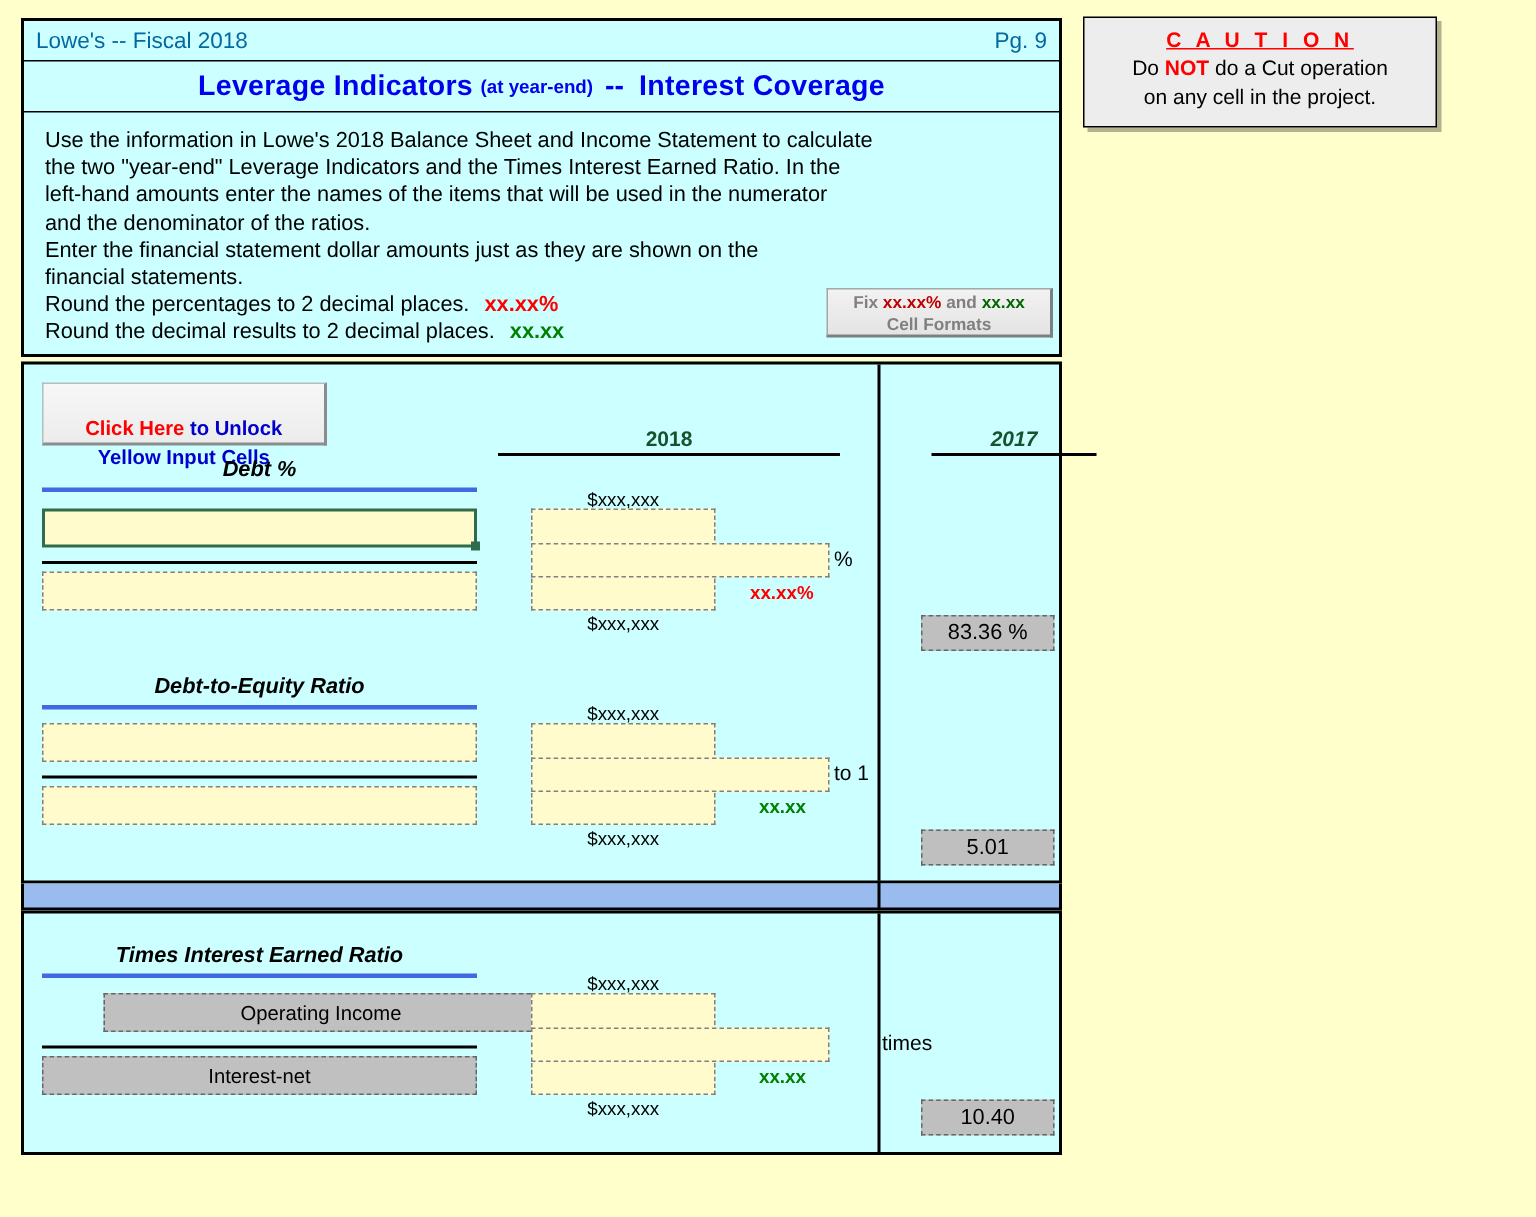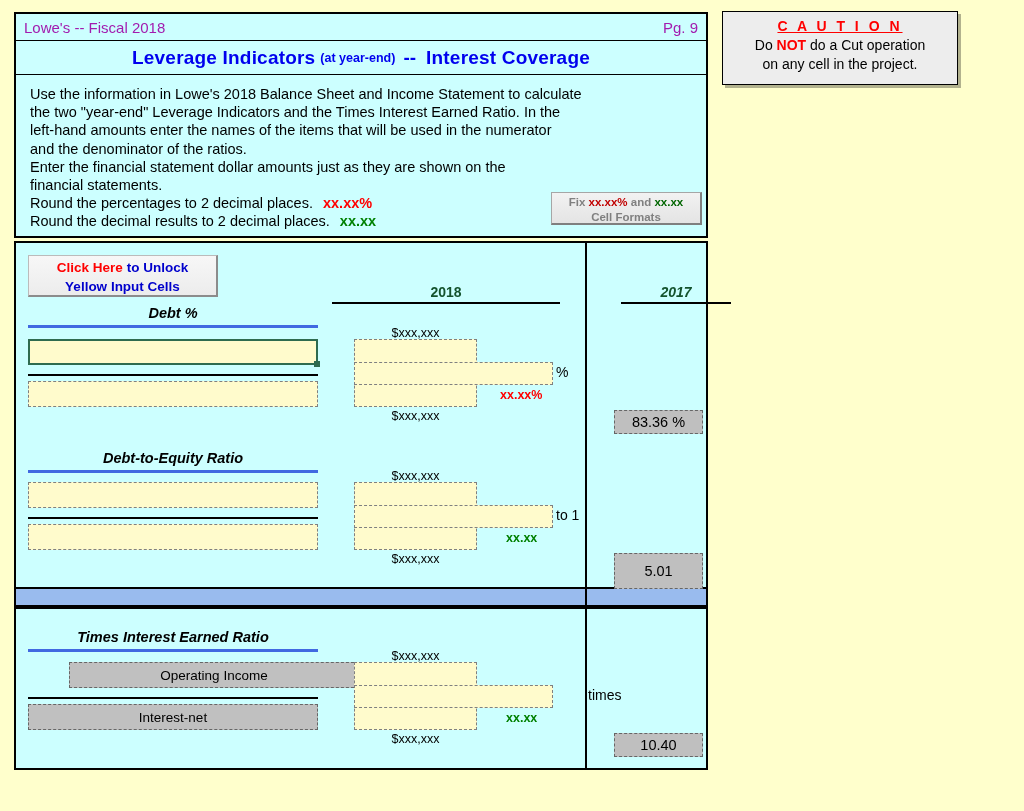--- a/index.html
+++ b/index.html
@@ -20,21 +20,21 @@
     border:2px solid #000;
     background:#CCFFFF;
     box-sizing:border-box;
   }
 
   
   #header-row{
     height:26px;
     display:flex;align-items:center;justify-content:space-between;
     padding:0 8px;
-    font-size:15px;color:#a21caf;
+    font-size:15px;color:#0369a1;
     border-bottom:none;
   }
   #header-title{white-space:nowrap;}
   #header-page{white-space:nowrap;}
 
   
   #title-row{
     height:33px;
     display:flex;align-items:center;justify-content:center;
     border-top:1px solid #000;
@@ -100,21 +100,21 @@
     position:absolute;top:0;bottom:0;left:569px;width:2px;background:#000;
   }
 
   
   #unlock-button{
     position:absolute;left:12px;top:12px;width:190px;height:42px;
     background:linear-gradient(#F7F7F7,#ECECEC);
     border:1px solid #BBB;
     border-right:2px solid #8C8C8C;border-bottom:2px solid #8C8C8C;
     text-align:center;font-size:13.5px;line-height:19px;
-    padding-top:2px;box-sizing:border-box;cursor:pointer;
+    padding-top:20px;box-sizing:border-box;cursor:pointer;
   }
   #unlock-button .ul-red{color:#FF0000;font-weight:bold;}
   #unlock-button .ul-blue{color:#0000CC;font-weight:bold;}
 
   
   .year-head{
     position:absolute;
     text-align:center;
     font-weight:bold;font-size:14px;color:#14532d;
   }
@@ -299,21 +299,21 @@
       <div class="money-hint" style="left:338px;top:226px;width:123px;">$xxx,xxx</div>
       <div class="input-cell" style="left:338px;top:239px;width:123px;height:26px;"></div>
       <div class="frac-bar" style="left:343px;top:274px;width:113px;"></div>
       <div class="input-cell" style="left:338px;top:281px;width:123px;height:26px;"></div>
       <div class="money-hint" style="left:338px;top:309px;width:123px;">$xxx,xxx</div>
 
       <div class="result-cell" style="left:338px;top:262px;width:199px;height:23px;"></div>
       <div class="unit-lbl" style="left:540px;top:264px;">to 1</div>
       <div class="fmt-hint fmt-green" style="left:490px;top:288px;">xx.xx</div>
 
-      <div class="prior-cell" style="left:598px;top:262px;width:89px;height:36px;">5.01</div>
+      <div class="prior-cell" style="left:598px;top:262px;width:89px;height:24px;">5.01</div>
     </div>
   </div>
 
   <div id="divider-band">
     <div class="vline"></div>
   </div>
 
   <div class="box" id="ratio-box2">
     <div class="col-divider"></div>
 

